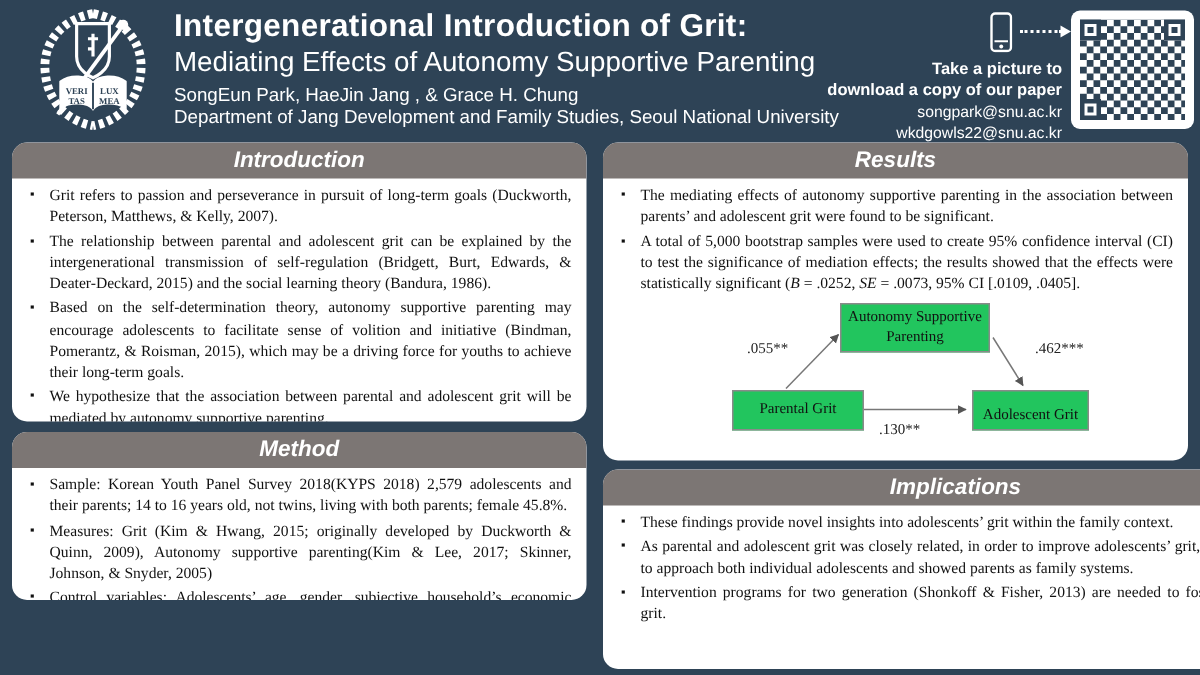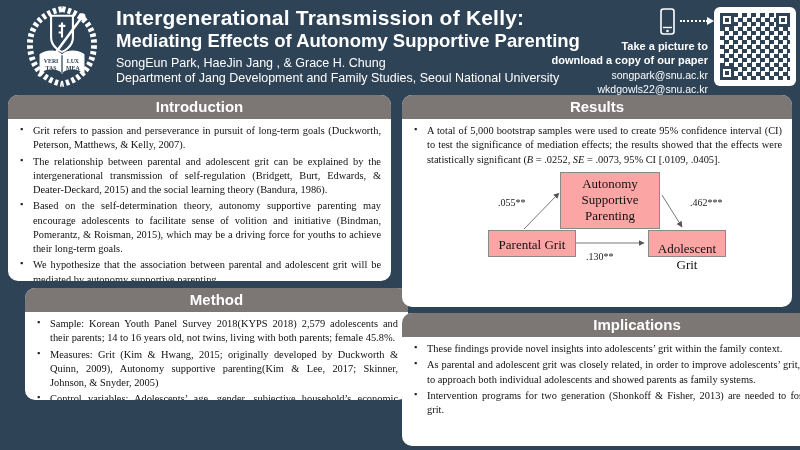--- a/index.html
+++ b/index.html
@@ -6,50 +6,50 @@
   body{
     width:800px;height:450px;position:relative;overflow:hidden;
     background:#2e4356;
     font-family:"Liberation Sans",sans-serif;
   }
   
   .poster-header{position:absolute;left:0;top:0;width:800px;height:92px;}
   .logo{position:absolute;left:20px;top:4px;width:84px;height:84px;}
   .title-block{position:absolute;left:116px;top:6px;width:480px;color:#fff;}
   .title1{font-size:21px;font-weight:bold;letter-spacing:.2px;line-height:1.15;}
-  .title2{font-size:18.5px;font-weight:bold;line-height:1.2;}
+  .title2{font-size:18.5px;font-weight:normal;line-height:1.2;}
   .authors{font-size:12.5px;margin-top:4px;}
   .dept{font-size:12.5px;margin-top:1px;}
   .header-right{position:absolute;right:92px;top:6px;width:210px;text-align:right;color:#fff;}
   .phone-row{display:flex;justify-content:flex-end;align-items:center;height:30px;margin-bottom:3px;}
   .dotted-arrow{display:inline-block;width:28px;border-top:2px dotted #fff;margin-left:5px;position:relative;}
   .dotted-arrow:after{content:"";position:absolute;right:-6px;top:-5px;border-left:7px solid #fff;border-top:4px solid transparent;border-bottom:4px solid transparent;}
   .qr-cap{font-size:11px;font-weight:bold;line-height:1.3;}
   .qr-mail{font-size:10.5px;line-height:1.35;}
   .qr-box{position:absolute;right:4px;top:7px;width:82px;height:79px;background:#fff;border-radius:6px;padding:6px;box-sizing:border-box;}
   .qr-inner{position:relative;width:100%;height:100%;
     background:conic-gradient(#2e4356 25%,#ffffff 0 50%,#2e4356 0 75%,#ffffff 0) 0 0/9px 9px;}
   .finder{position:absolute;width:14px;height:14px;border:3px solid #2e4356;background:#fff;box-sizing:border-box;}
   .finder:after{content:"";position:absolute;inset:2px;background:#2e4356;}
   .finder.tl{left:0;top:0;} .finder.tr{right:0;top:0;} .finder.bl{left:0;bottom:0;}
   
   .panel{position:absolute;background:#fff;border-radius:10px;overflow:hidden;}
-  .panel-header{background:#7c7674;color:#fff;font-weight:bold;font-size:15px;text-align:center;padding:3px 11px 4px;}
+  .panel-header{background:#7c7674;color:#fff;font-weight:bold;font-size:15px;text-align:center;padding:3px 11px 4px;font-style:italic;}
   .panel-body{padding:5px 10px 4px;font-family:"Liberation Serif",serif;font-size:10.4px;color:#111;text-align:justify;line-height:1.37;}
   ul.bullets{list-style:none;margin:0;padding:0;}
   ul.bullets li{position:relative;padding-left:15px;margin-bottom:2px;font-family:Liberation Serif, serif;}
   ul.bullets li:before{content:"▪";position:absolute;left:2px;top:0;font-size:8.5px;}
   #panel-intro{left:8px;top:95px;width:383px;height:186px;}
-  #panel-method{left:25px;top:288px;width:383px;height:112px;}
+  #panel-method{left:8px;top:288px;width:383px;height:112px;}
   #panel-results{left:402px;top:95px;width:390px;height:212px;}
   #panel-implications{left:402px;top:313px;width:470px;height:133px;}
   
   .diagram{position:relative;height:100px;margin-top:3px;font-family:"Liberation Serif",serif;}
   .diag-svg{position:absolute;left:0;top:0;}
-  .diag-box{position:absolute;border:1px solid #8a8a8a;background:#fca5a5;text-align:center;font-size:13px;line-height:1.25;padding:3px 2px;box-sizing:border-box;}
+  .diag-box{position:absolute;border:1px solid #8a8a8a;background:#22c55e;text-align:center;font-size:10px;line-height:1.25;padding:3px 2px;box-sizing:border-box;}
   #box-mediator{left:148px;top:2px;width:100px;}
   #box-predictor{left:76px;top:60px;width:88px;padding-top:6px;height:27px;}
   #box-outcome{left:236px;top:60px;width:78px;padding-top:10px;height:27px;}
   .coef{position:absolute;font-size:10px;color:#222;}
   #coef-a{left:86px;top:26px;}
   #coef-b{left:278px;top:26px;}
   #coef-c{left:174px;top:80px;}
 </style>
 </head>
 <body>
@@ -67,21 +67,21 @@
       <path d="M24,60 C32,54 46,55 50,61 C54,55 68,54 76,60 L76,81 C68,76 54,76 50,82 C46,76 32,76 24,81 Z" fill="#ffffff" stroke="#ffffff" stroke-width="1.5"></path>
       <line x1="50" y1="61" x2="50" y2="82" stroke="#2e4356" stroke-width="1.5"></line>
       <text x="37" y="70" font-size="7" fill="#2e4356" stroke="none" text-anchor="middle" font-family="Liberation Serif,serif" font-weight="bold">VERI</text>
       <text x="63" y="70" font-size="7" fill="#2e4356" stroke="none" text-anchor="middle" font-family="Liberation Serif,serif" font-weight="bold">LUX</text>
       <text x="37" y="78" font-size="7" fill="#2e4356" stroke="none" text-anchor="middle" font-family="Liberation Serif,serif" font-weight="bold">TAS</text>
       <text x="63" y="78" font-size="7" fill="#2e4356" stroke="none" text-anchor="middle" font-family="Liberation Serif,serif" font-weight="bold">MEA</text>
     </g>
   </svg>
 
   <div class="title-block">
-    <div class="title1">Intergenerational Transmission of Kelly:</div>
+    <div class="title1">Intergenerational Introduction of Grit:</div>
     <div class="title2">Mediating Effects of Autonomy Supportive Parenting</div>
     <div class="authors">SongEun Park, HaeJin Jang , &amp; Grace H. Chung</div>
     <div class="dept">Department of Jang Development and Family Studies, Seoul National University</div>
   </div>
 
   <div class="header-right">
     <div class="phone-row">
       <svg width="15" height="27" viewBox="0 0 15 27">
         <rect x="1" y="1" width="13" height="25" rx="2.5" fill="none" stroke="#fff" stroke-width="1.6"></rect>
         <line x1="3" y1="19.5" x2="12" y2="19.5" stroke="#fff" stroke-width="1.4"></line>
@@ -125,20 +125,21 @@
       <li>Control variables: Adolescents’ age, gender, subjective household’s economic status, and mother’s education level.</li>
       <li>Analyses: Three-step regression analysis (Baron &amp; Kenny, 1986), Hayes’ (2013) process macro</li>
     </ul>
   </div>
 </div>
 
 <div class="panel" id="panel-results">
   <div class="panel-header">Results</div>
   <div class="panel-body">
     <ul class="bullets">
+      <li>The mediating effects of autonomy supportive parenting in the association between parents’ and adolescent grit were found to be significant.</li>
       <li><span>A total of 5,000 bootstrap samples were used to create 95% confidence interval (CI) to test the significance of mediation effects; the results showed that the effects were statistically significant (</span><i>B</i><span> = .0252, </span><i>SE</i><span> = .0073, 95% CI [.0109, .0405].</span></li>
     </ul>
 
     <div class="diagram">
       <svg class="diag-svg" width="374" height="100" viewBox="0 0 374 100">
         <defs>
           <marker id="arw" markerWidth="8" markerHeight="8" refX="5.5" refY="3" orient="auto">
             <path d="M0,0 L6,3 L0,6 z" fill="#555"></path>
           </marker>
         </defs>

